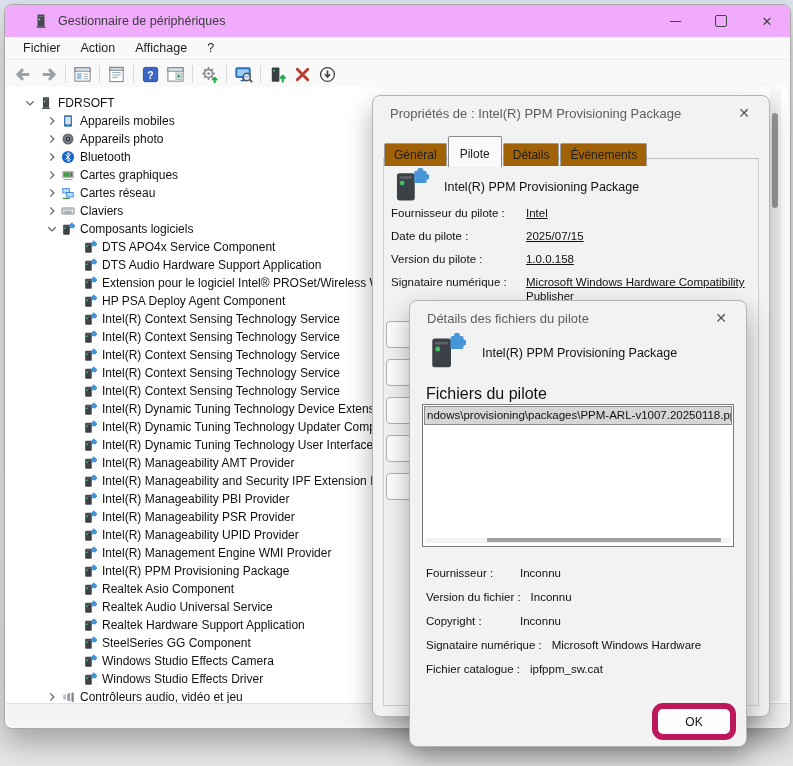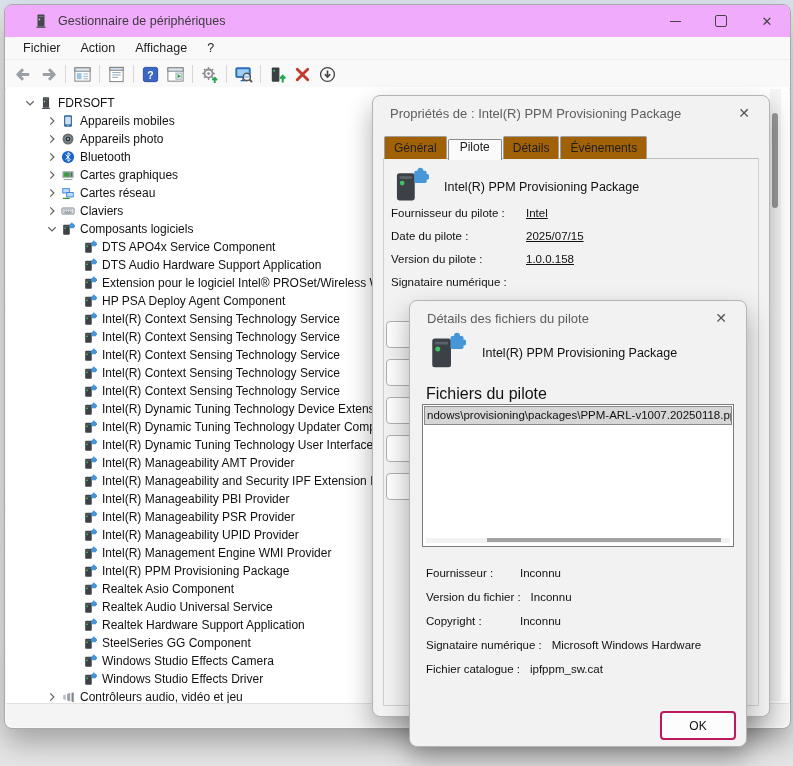--- a/index.html
+++ b/index.html
@@ -48,21 +48,21 @@
     box-shadow:0 12px 26px rgba(0,0,0,.32);overflow:hidden;}
   .dlg-titlebar{height:34px;display:flex;align-items:center;padding:0 10px 0 17px;}
   .dlg-title{font-size:13px;color:#5d5d5d;flex:1 1 auto;white-space:nowrap;overflow:hidden;}
   .dlg-close{width:30px;height:26px;display:flex;align-items:center;justify-content:center;
     color:#555;font-size:14px;flex:none;border-radius:4px;}
 
   .props-dialog{left:372px;top:95px;width:396px;height:620px;z-index:10;}
   .tabs{position:absolute;left:11px;top:40px;display:flex;align-items:flex-end;z-index:3;}
   .tab{font-size:12px;color:#1d1d1d;background:#a16207;border:1px solid #9d9d9d;border-bottom:none;
     padding:4px 9px;margin-right:1px;border-radius:2px 2px 0 0;position:relative;top:0;}
-  .tab.active{background:#fafafa;padding:0 11px 6px;border-color:#8a8a8a;margin-bottom:-1px;z-index:4;}
+  .tab.active{background:#fafafa;padding:10px 11px 6px;border-color:#8a8a8a;margin-bottom:-1px;z-index:4;}
   .tab-panel{position:absolute;left:10px;top:62px;right:10px;bottom:10px;
     border:1px solid #cfcfcf;border-top-color:#bdbdbd;background:#f2f2f2;border-radius:1px;}
   .dev-head{position:absolute;left:18px;top:70px;display:flex;align-items:center;gap:15px;}
   .dev-head svg{width:38px;height:38px;flex:none;}
   .dev-name{font-size:12.5px;color:#111;}
   .pfields{position:absolute;left:18px;top:110px;width:360px;}
   .pfrow{display:flex;margin-bottom:9px;font-size:11.5px;color:#111;line-height:14px;}
   .pfrow .fl{width:135px;flex:none;}
   .pfrow .fv{width:238px;text-decoration:underline;}
   .drv-buttons{position:absolute;left:13px;top:225px;width:162px;display:flex;flex-direction:column;gap:11px;}
@@ -77,21 +77,21 @@
   .listbox{position:absolute;left:12px;top:103px;width:312px;height:143px;background:#fff;
     border:1px solid #7a7a7a;box-sizing:border-box;padding:1px;overflow:hidden;}
   .lrow{height:19px;line-height:19px;font-size:11.5px;color:#111;white-space:nowrap;overflow:hidden;padding:0 3px;}
   .lrow.selected{background:#d6d6d6;outline:1px solid #8a8a8a;outline-offset:-1px;}
   .hscroll{position:absolute;left:3px;right:3px;bottom:3px;height:5px;background:#f2f2f2;}
   .hthumb{position:absolute;left:20%;width:77%;top:0;height:4px;background:#a2a2a2;}
   .ffields{position:absolute;left:16px;top:266px;width:308px;}
   .ffrow{display:flex;gap:10px;margin-bottom:11px;font-size:11.5px;color:#111;line-height:13px;}
   .ffrow .fl{flex:none;min-width:84px;}
   .ok-btn{position:absolute;right:10px;bottom:6px;width:72px;height:25px;background:#fdfdfd;
-    border:2px solid #be185d;border-radius:4px;font-size:12px;color:#111;
+    border:6px solid #be185d;border-radius:11px;font-size:12px;color:#111;
     display:flex;align-items:center;justify-content:center;font-family:"Liberation Sans",sans-serif;}
 </style>
 </head>
 <body>
 
 <div class="stage">
 
   <div class="main-window">
     <div class="titlebar">
       <span class="app-icon">
@@ -792,20 +792,21 @@
         <div class="pfrow">
           <span class="fl">Date du pilote :</span>
           <span class="fv">2025/07/15</span>
         </div>
         <div class="pfrow">
           <span class="fl">Version du pilote :</span>
           <span class="fv">1.0.0.158</span>
         </div>
         <div class="pfrow">
           <span class="fl">Signataire numérique :</span>
+          <span class="fv">Microsoft Windows Hardware Compatibility Publisher</span>
         </div>
       </div>
     <div class="drv-buttons">
         <button class="drv-btn">Détails du pilote</button>
         <button class="drv-btn">Mettre à jour le pilote</button>
         <button class="drv-btn">Restaurer le pilote</button>
         <button class="drv-btn">Désactiver l'appareil</button>
         <button class="drv-btn">Désinstaller l'appareil</button>
       </div>
   </div>

